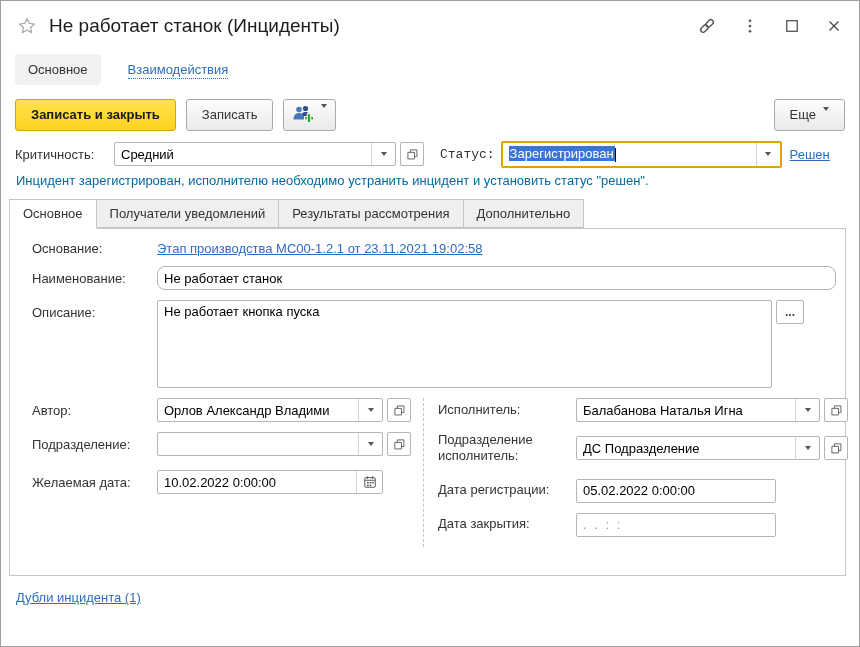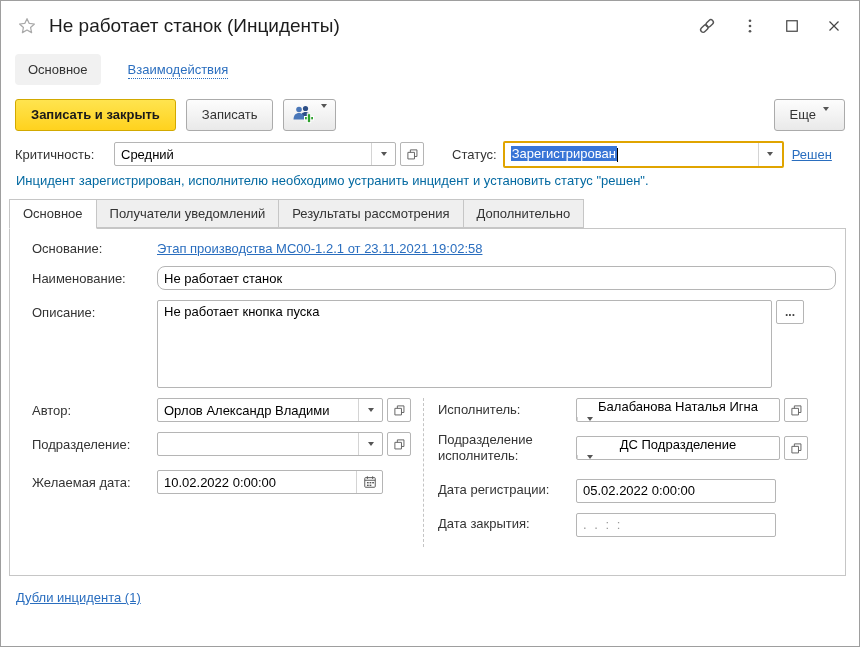--- a/index.html
+++ b/index.html
@@ -33,21 +33,21 @@
     font-family:"Liberation Sans", sans-serif;
   }
   .btn-primary { background:linear-gradient(#ffe44f,#ffd21e); border-color:#d2a900; font-weight:700; color:#1a1a1a; }
   .btn-people { padding:4px 8px; }
   .btn-more { margin-left:auto; }
   .tri { width:0; height:0; border-left:3.5px solid transparent; border-right:3.5px solid transparent; border-top:4px solid #555; display:inline-block; }
   
   .status-row { display:flex; align-items:center; padding:2px 14px; height:30px; font-size:13px; }
   .slabel { flex-shrink:0; }
   .lbl-crit { width:99px; }
-  .lbl-status { margin-left:28px; margin-right:6px; }
+  .lbl-status { margin-left:16px; margin-right:6px;font-family:Liberation Mono, monospace; }
   .combo { display:flex; align-items:center; border:1px solid #b5b5b5; border-radius:2px; height:24px; background:#fff; cursor:pointer; }
   .combo .val { flex:1; padding:0 6px; white-space:nowrap; overflow:hidden; color:#000; }
   .combo .arrow { width:24px; align-self:stretch; display:flex; align-items:center; justify-content:center; border-left:1px solid #d4d4d4; }
   .combo-crit { width:282px; }
   .combo-status { width:281px; border:2px solid #e0a400; height:27px; border-radius:2px; }
   .sel { background:#3875d7; color:#fff; padding:0 1px; }
   .caret-i { display:inline-block; width:1px; height:14px; background:#000; vertical-align:middle; }
   .openbtn {
     width:24px; height:24px; border:1px solid #b5b5b5; border-radius:2px; background:#fff;
     margin-left:4px; display:flex; align-items:center; justify-content:center; cursor:pointer; flex-shrink:0; padding:0;
@@ -85,21 +85,21 @@
   }
   .dots-btn {
     width:28px; height:24px; margin-left:4px; border:1px solid #b5b5b5; border-radius:2px;
     background:#fff; color:#444; font-weight:700; font-size:12px; line-height:10px; cursor:pointer;
   }
   .cols { display:flex; margin-top:6px; }
   .col-left { width:392px; flex-shrink:0; border-right:1px dashed #c4c4c4; }
   .col-right { padding-left:14px; flex:1; }
   .combo-sm { width:226px; }
   .flabel2 { width:138px; flex-shrink:0; color:#333; line-height:1.25; }
-  .combo-sm2 { width:204px;flex-direction:column; }
+  .combo-sm2 { width:244px; }
   .date-field { display:flex; align-items:center; width:226px; border:1px solid #b5b5b5; border-radius:2px; height:24px; background:#fff; }
   .date-field .val { flex:1; padding:0 6px; color:#000; white-space:nowrap; }
   .date-field .calbtn { width:26px; align-self:stretch; display:flex; align-items:center; justify-content:center; border-left:1px solid #d4d4d4; cursor:pointer; }
   .date-plain { width:200px; }
   .muted { color:#9a9a9a; letter-spacing:2px; }
   .row-gap { margin-top:14px; }
   
   .footer { padding:14px 15px; font-size:13px; }
 </style>
 </head>

